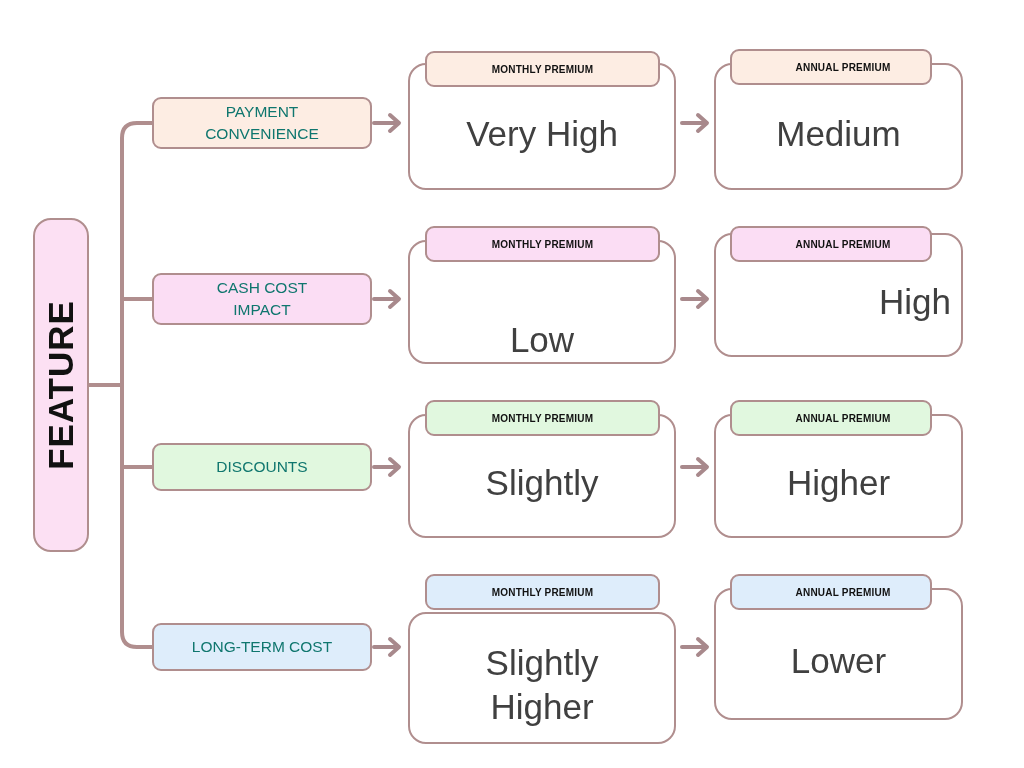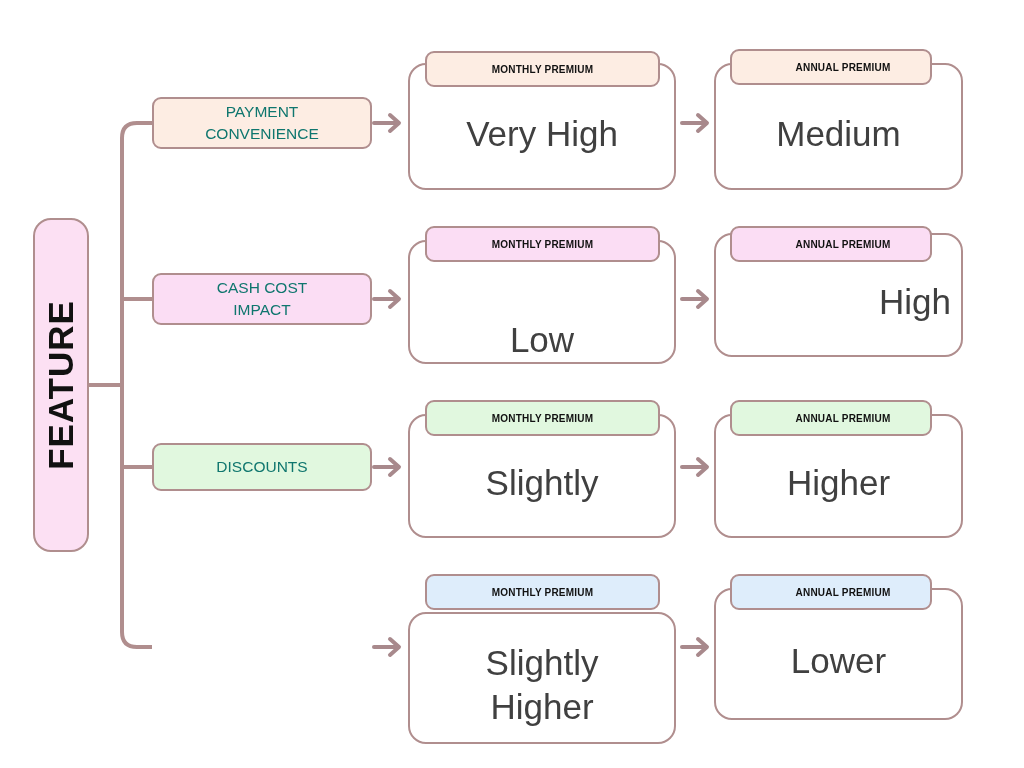--- a/index.html
+++ b/index.html
@@ -233,20 +233,23 @@
     <span>MONTHLY PREMIUM</span>
   </div>
 
   <div class="card col-annual" style="top:414px; height:124px;">
     <span class="card-value">Higher</span>
   </div>
   <div class="chip chip-annual" style="top:400px; background:#E1F8DF;">
     <span>ANNUAL PREMIUM</span>
   </div>
 
+  <div class="feature-box" style="top:623px; height:48px; background:#DEEDFB;">
+    <span>LONG-TERM COST</span>
+  </div>
 
   <div class="card col-monthly" style="top:612px; height:132px;">
     <span class="card-value">
       <span>Slightly</span><br>
       <span>Higher</span>
     </span>
   </div>
   <div class="chip chip-monthly" style="top:574px; background:#DEEDFB;">
     <span>MONTHLY PREMIUM</span>
   </div>

